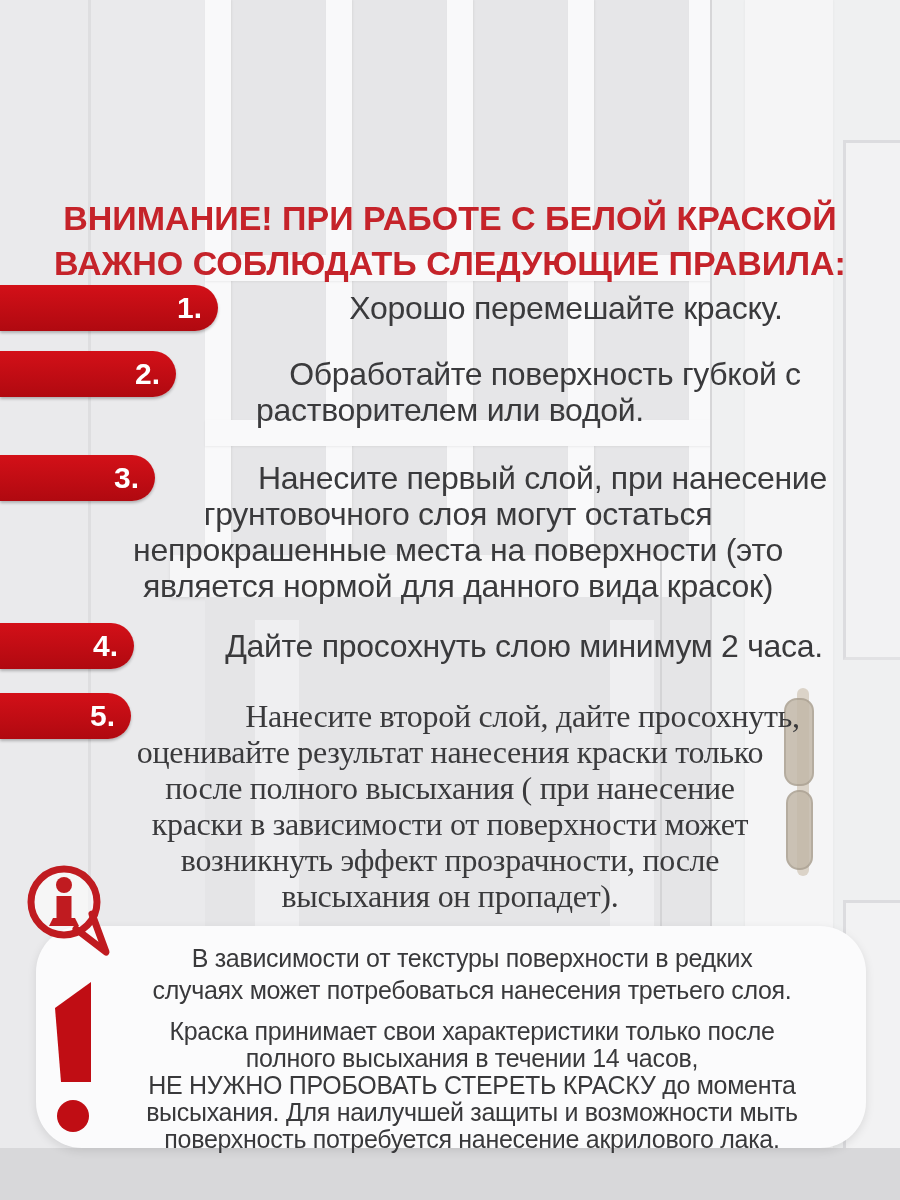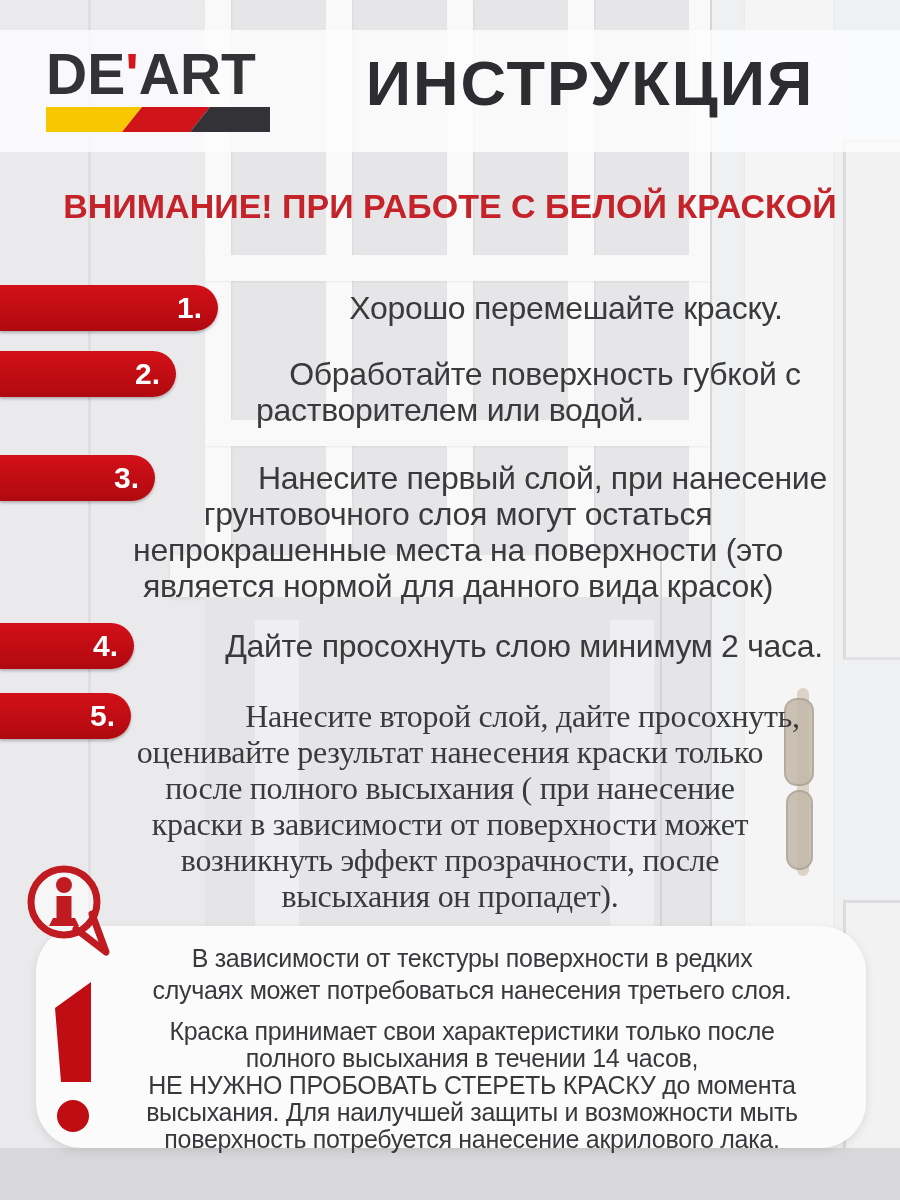--- a/index.html
+++ b/index.html
@@ -33,21 +33,21 @@
   .logo{position:absolute;left:46px;top:16px;width:230px;}
   .logo-text{font-size:57px;font-weight:700;letter-spacing:0;color:#333236;line-height:1;}
   .logo-text .apos{color:#d2161c;}
   .logo-stripe{display:block;margin-top:4px;}
   .title{
     position:absolute;left:310px;top:22px;width:560px;text-align:center;
     font-size:63px;font-weight:700;letter-spacing:2px;color:#2d2c30;line-height:1;
   }
   
   .warning{
-    position:absolute;left:0;top:184px;width:900px;z-index:3;text-align:center;
+    position:absolute;left:0;top:196px;width:900px;z-index:3;text-align:center;
     color:#c5232a;font-weight:700;font-size:34px;line-height:45px;letter-spacing:0;
   }
   
   .step{position:absolute;left:0;width:900px;z-index:3;}
   .step-text{
     width:900px;text-align:center;white-space:pre-line;
     color:#3a3a3c;font-size:32px;line-height:36px;letter-spacing:-.3px;
   }
   .ribbon{
     position:absolute;left:0;top:-5px;height:46px;
@@ -99,34 +99,24 @@
     <div class="door-right"></div>
     <div class="right-stile"></div>
     <div class="right-panel"></div>
     <div class="right-panel2"></div>
     <div class="handle-plate"></div>
     <div class="handle handle1"></div>
     <div class="handle handle2"></div>
     <div class="bottom-shade"></div>
   </div>
 
-  <div class="header-band">
-    <div class="logo">
-      <div class="logo-text"><span>DE</span><span class="apos">'</span><span>ART</span></div>
-      <svg class="logo-stripe" width="224" height="25" viewBox="0 0 224 25">
-        <polygon points="0,0 96,0 76,25 0,25" fill="#f7c800"></polygon>
-        <polygon points="96,0 164,0 144,25 76,25" fill="#d01419"></polygon>
-        <polygon points="164,0 224,0 224,25 144,25" fill="#333236"></polygon>
-      </svg>
-    </div>
-    <div class="title">ИНСТРУКЦИЯ</div>
-  </div>
 
   <div class="warning">
     <div>ВНИМАНИЕ! ПРИ РАБОТЕ С БЕЛОЙ КРАСКОЙ</div>
+    <div>ВАЖНО СОБЛЮДАТЬ СЛЕДУЮЩИЕ ПРАВИЛА:</div>
   </div>
 
   <div class="step step1">
     <div class="ribbon"><span>1.</span></div>
     <div class="step-text">Хорошо перемешайте краску.</div>
   </div>
   <div class="step step2">
     <div class="ribbon"><span>2.</span></div>
     <div class="step-text">Обработайте поверхность губкой с
 растворителем или водой.</div>

